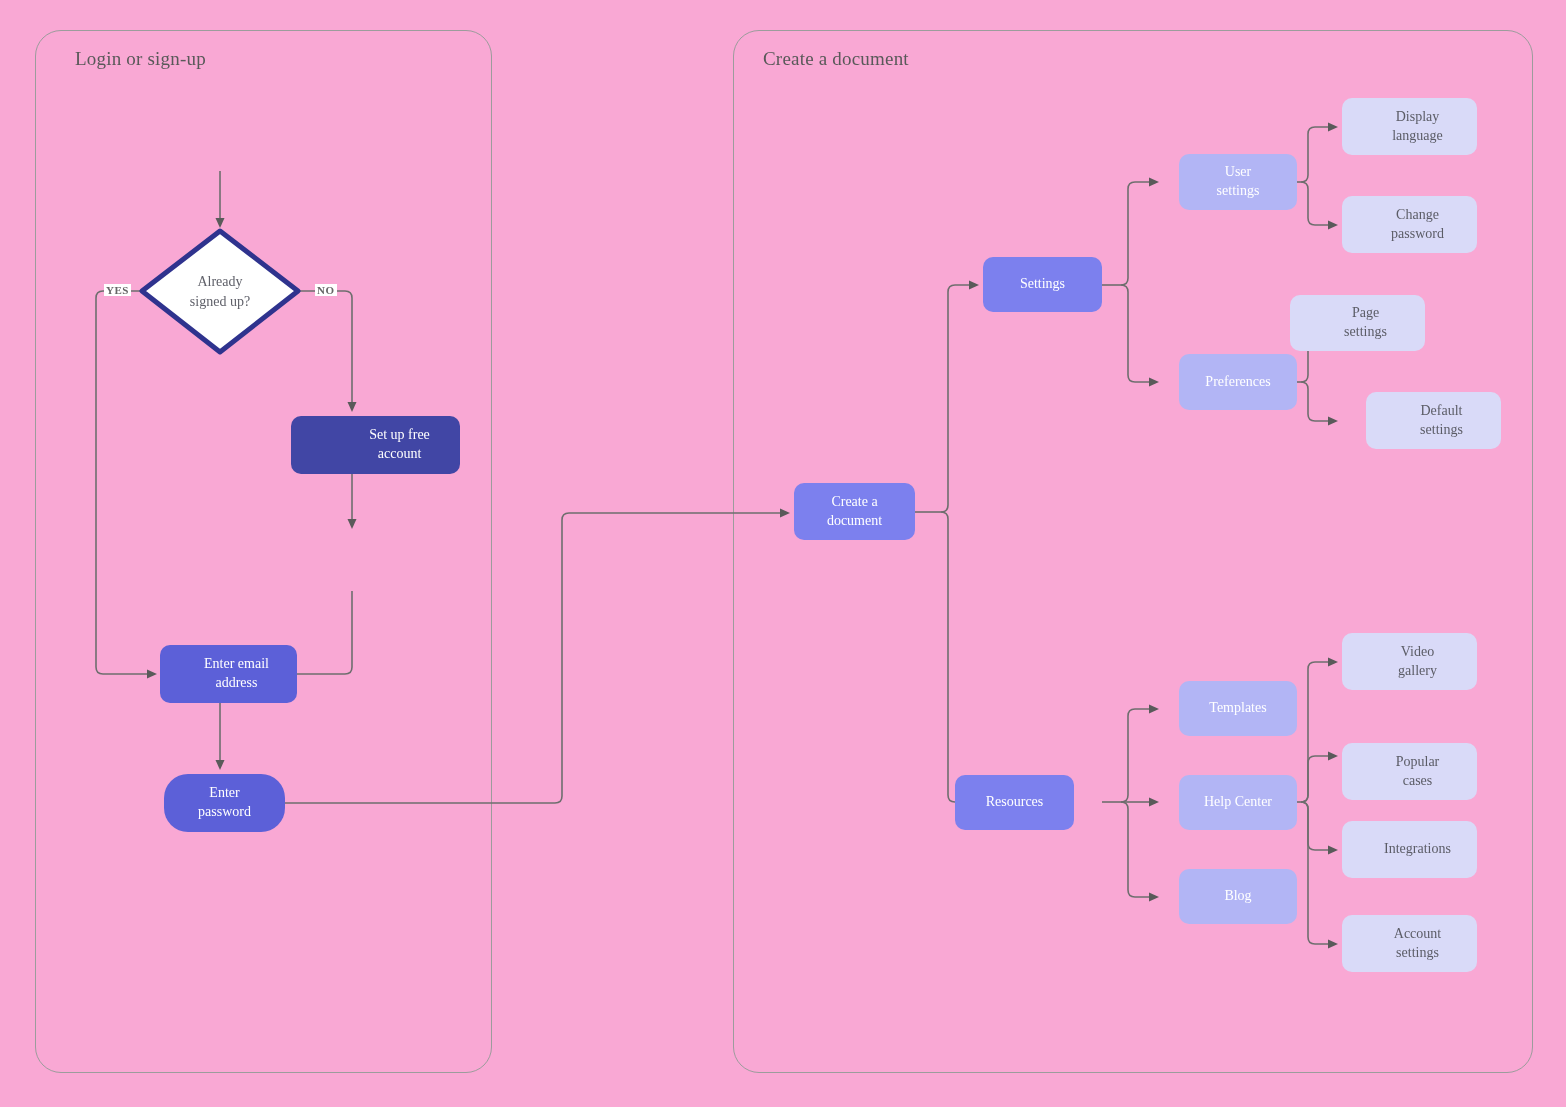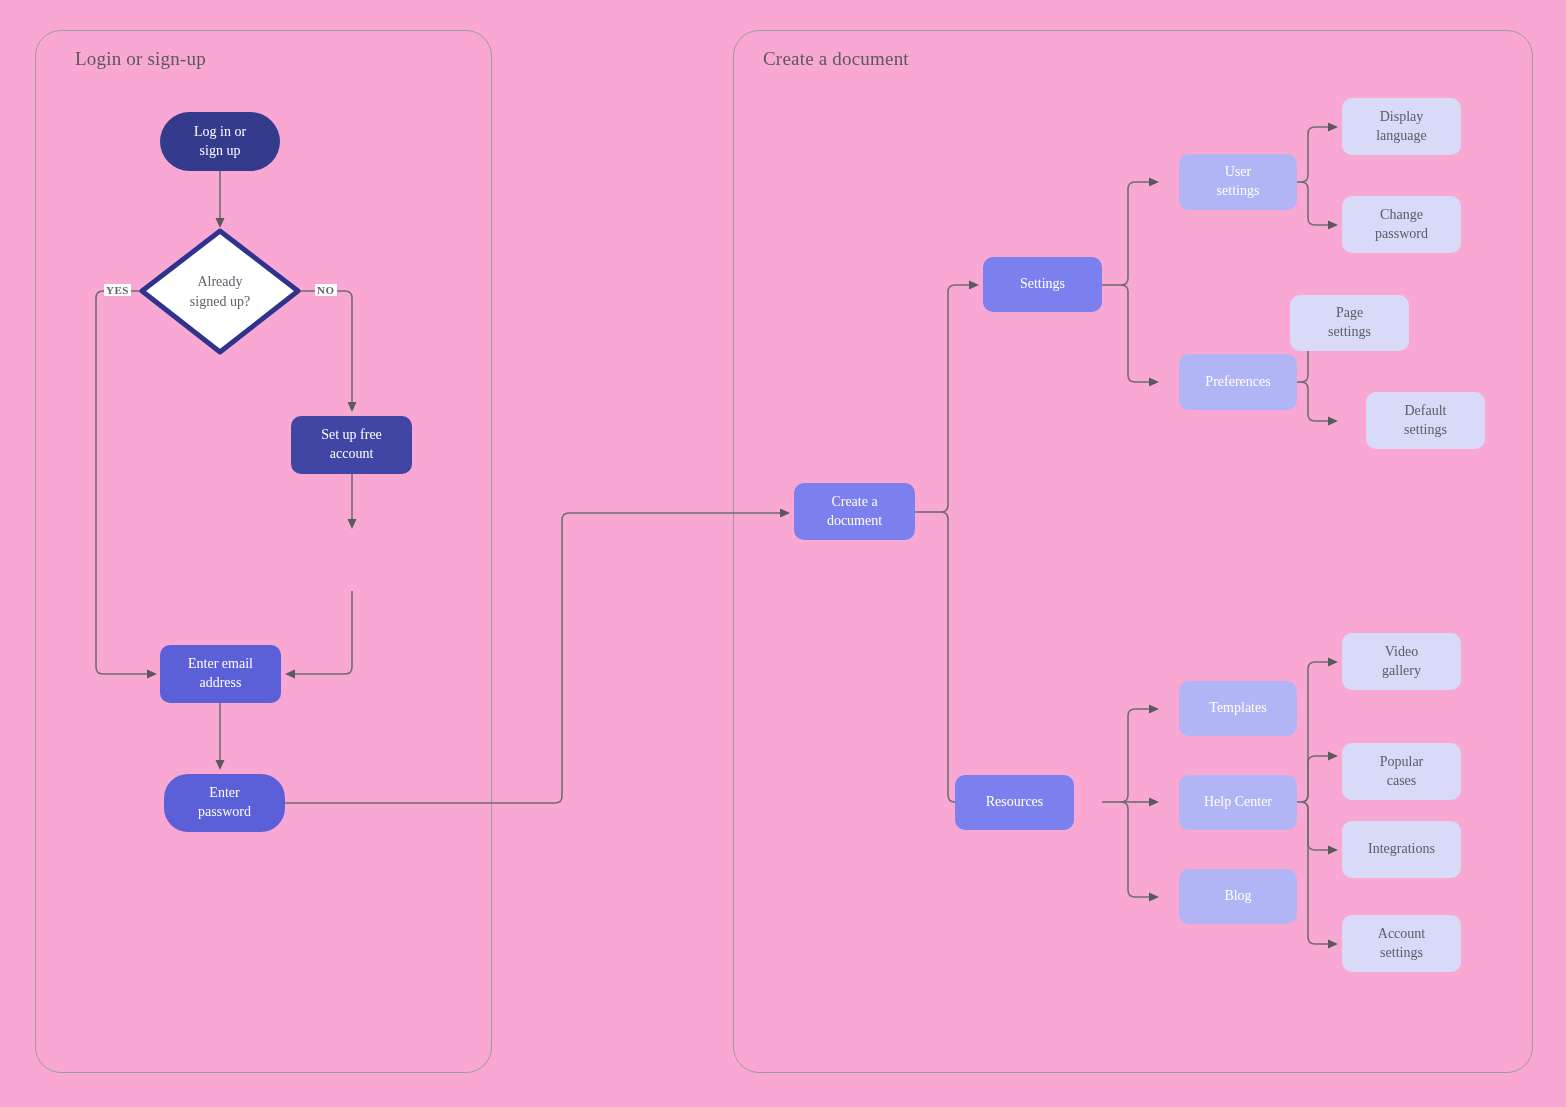--- a/index.html
+++ b/index.html
@@ -34,25 +34,25 @@
   .node {
     position:absolute; z-index:2;
     display:flex; align-items:center; justify-content:center;
     text-align:center;
     font-size:14px; line-height:1.35;
     white-space:pre-line;
     border-radius:10px;
     color:#ffffff;
   }
   .lvl-darkest { background:var(--node-darkest,#343a8c); }
-  .lvl-dark    { background:var(--node-dark,#4146a5); }
+  .lvl-dark    { background:var(--node-dark,#4146a5);padding-left:48px; }
   .lvl-mdark   { background:var(--node-mid-dark,#5c60d8); }
   .lvl-mid     { background:var(--node-mid,#7c80ee); }
   .lvl-light   { background:var(--node-light,#b2b5f5);margin-left:16px; }
-  .lvl-pale    { background:var(--node-pale,#d9daf8); color:var(--pale-text,#5b5c66); }
+  .lvl-pale    { background:var(--node-pale,#d9daf8); color:var(--pale-text,#5b5c66);padding-left:16px; }
   .stadium { border-radius:30px; }
   .decision-label {
     position:absolute; z-index:2;
     display:flex; align-items:center; justify-content:center;
     text-align:center; white-space:pre-line;
     font-size:14px; line-height:1.4;
     color:var(--diamond-text,#5f6069);
     background:transparent;
   }
   .edge-label {
@@ -113,38 +113,34 @@
 
     <path class="edge" d="M1281,802 H1301"></path>
     <path class="edge" d="M1301,802 Q1308,802 1308,795 V669 Q1308,662 1315,662 H1329" marker-end="url(#arrow)"></path>
     <path class="edge" d="M1301,802 Q1308,802 1308,795 V763 Q1308,756 1315,756 H1329" marker-end="url(#arrow)"></path>
     <path class="edge" d="M1301,802 Q1308,802 1308,809 V843 Q1308,850 1315,850 H1329" marker-end="url(#arrow)"></path>
     <path class="edge" d="M1301,802 Q1308,802 1308,809 V937 Q1308,944 1315,944 H1329" marker-end="url(#arrow)"></path>
 
     <polygon points="220,231 298,291 220,352 142,291" fill="#ffffff" stroke="#2f338e" stroke-width="5" stroke-linejoin="round"></polygon>
   </svg>
 
-  <div class="node lvl-darkest stadium" style="left:160px; top:112px; width:120px; height:59px;">
-    <span>Log in or
-sign up</span>
-  </div>
 
   <div class="decision-label" style="left:150px; top:264px; width:140px; height:55px;">Already
 signed up?</div>
 
   <div class="edge-label" style="left:104px; top:284px;">YES</div>
   <div class="edge-label" style="left:315px; top:284px;">NO</div>
 
   <div class="node lvl-dark" style="left:291px; top:416px; width:121px; height:58px;">
     <span>Set up free
 account</span>
   </div>
 
 
-  <div class="node lvl-mdark" style="left:160px; top:645px; width:121px; height:58px;">
+  <div class="node lvl-mdark" style="left:160px; top:645px; width:121px; height:58px;padding-left:16px;">
     <span>Enter email
 address</span>
   </div>
 
   <div class="node lvl-mdark" style="left:164px; top:774px; width:121px; height:58px;border-radius:24px;">
     <span>Enter
 password</span>
   </div>
 
   <div class="node lvl-mid" style="left:794px; top:483px; width:121px; height:57px;">

